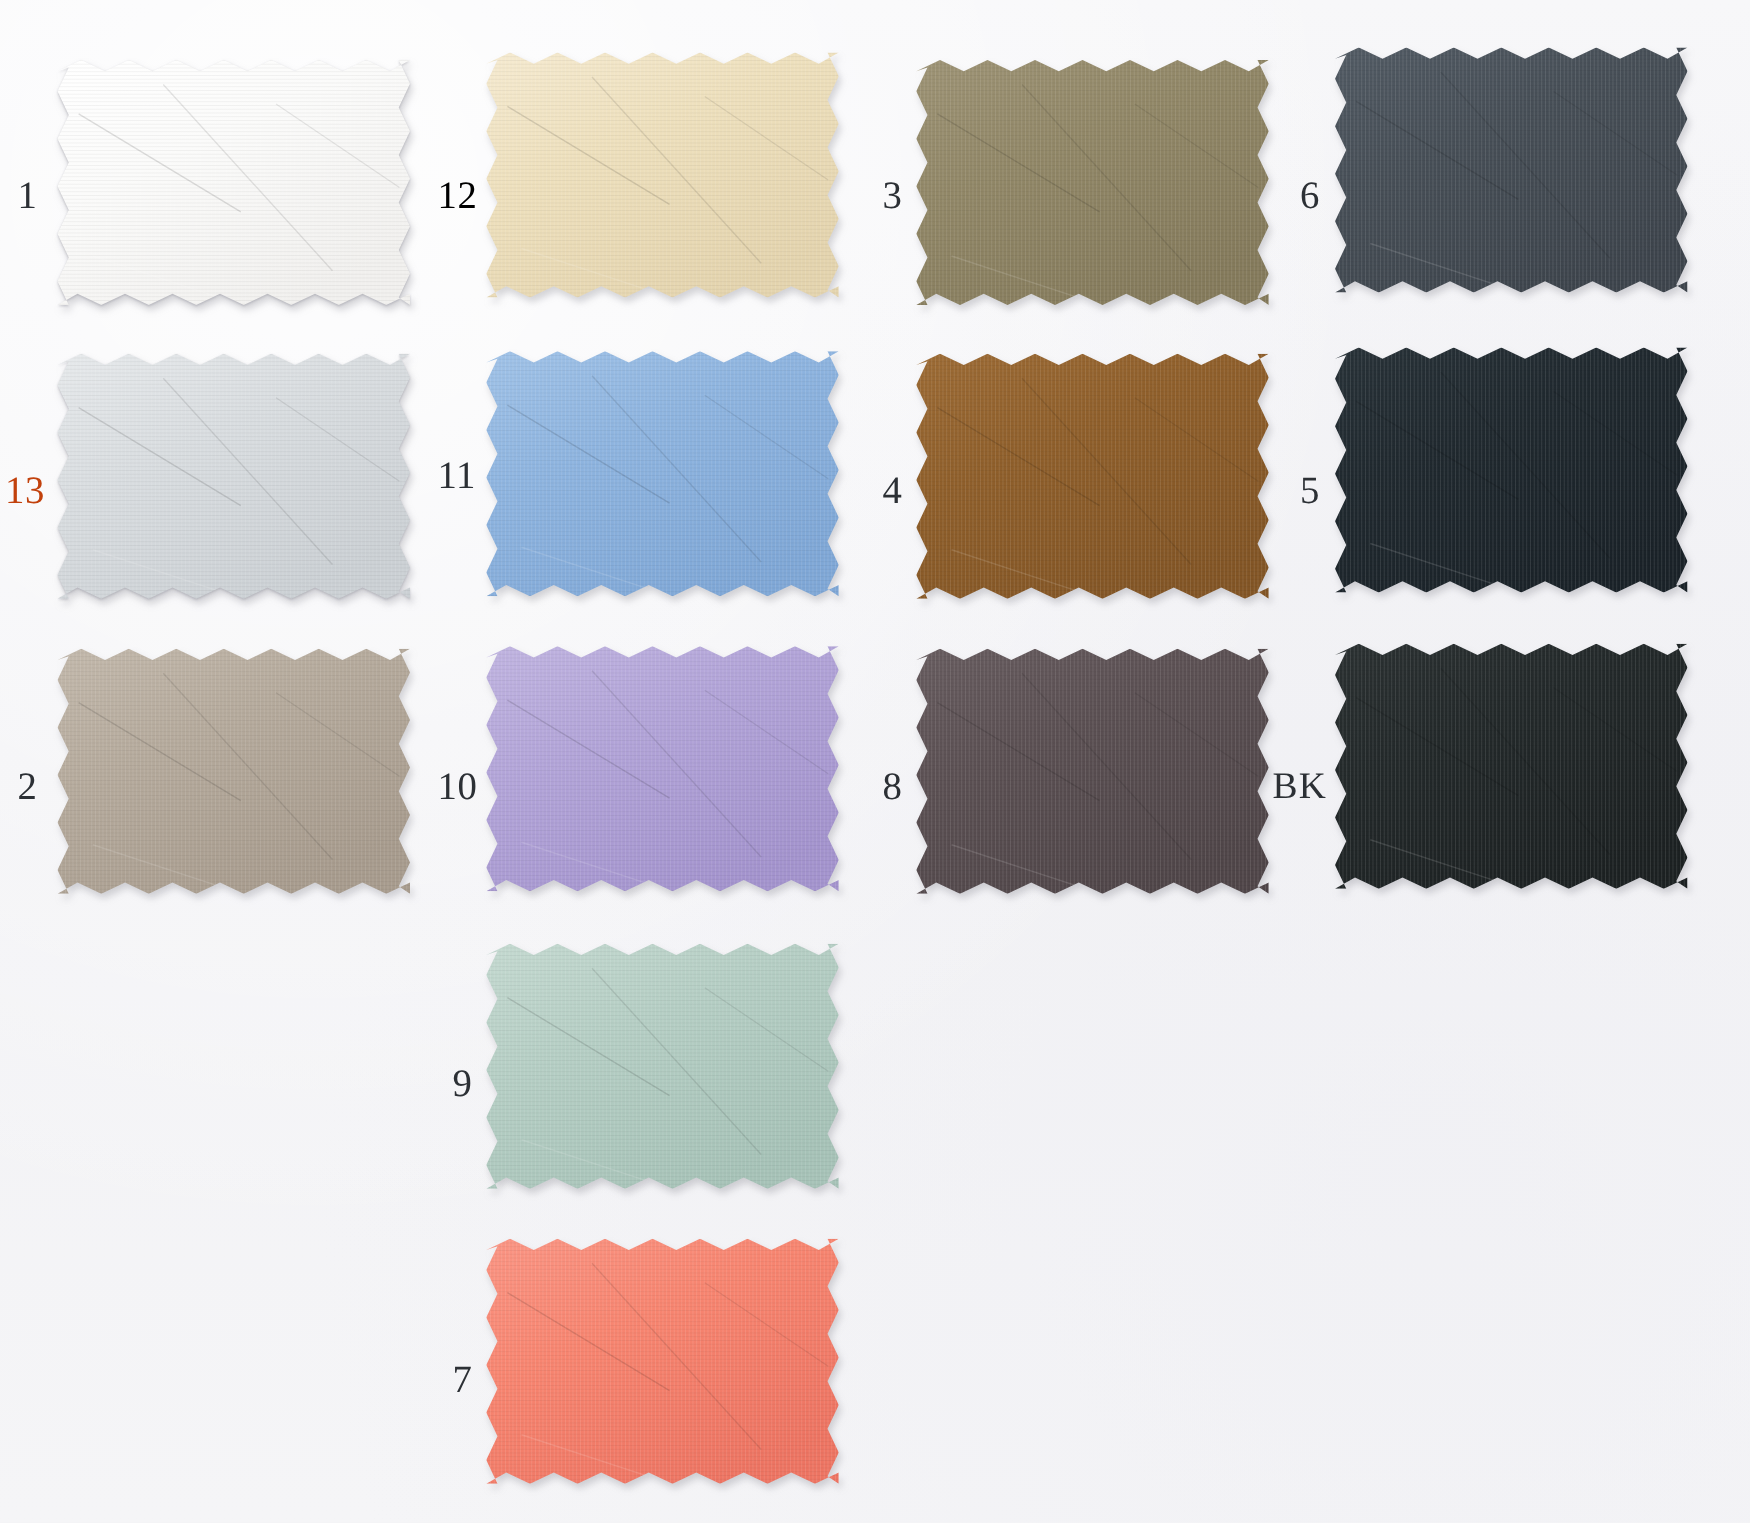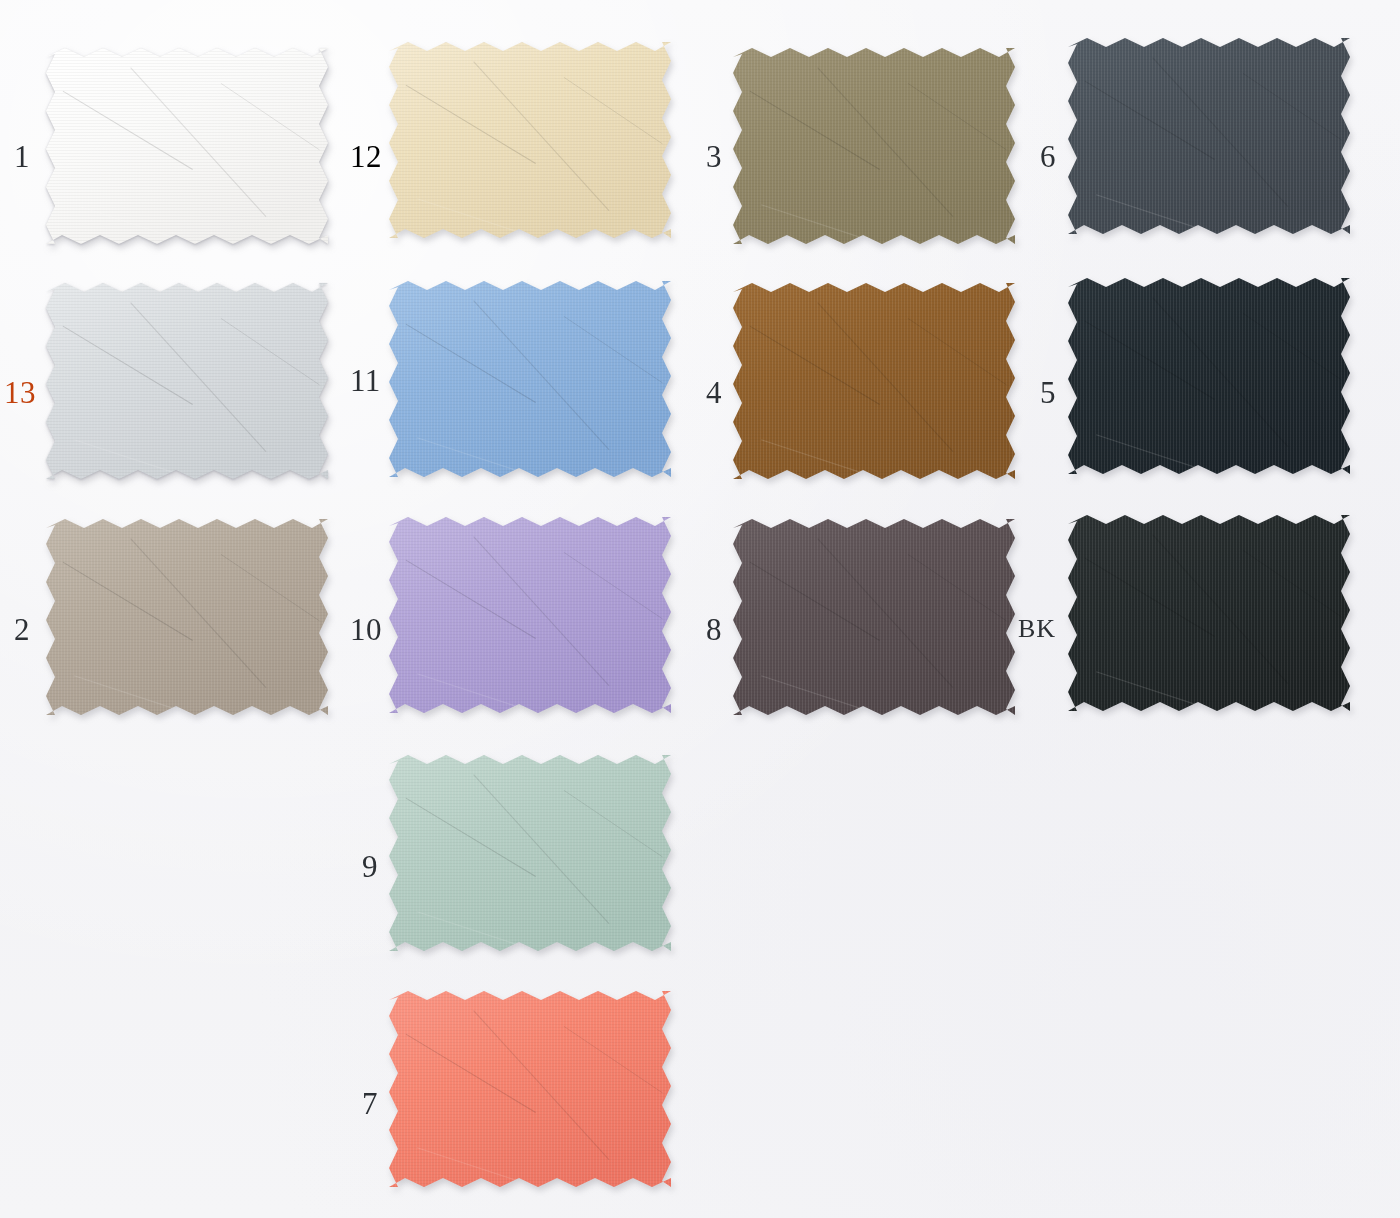--- a/index.html
+++ b/index.html
@@ -41,21 +41,21 @@
     font-size: 31px;
     line-height: 1;
     color: #2c3035;
     letter-spacing: 0.5px;
     white-space: nowrap;
     text-align: right;
     transform: translateY(-50%);
     z-index: 3;
   }
   .swatch-label.bk {
-    font-size: 26px;
+    font-size: 30px;
     letter-spacing: 1px;
   }
   .swatch-fabric {
     position: absolute;
     left: 0;
     top: 0;
     z-index: 2;
     filter: drop-shadow(2px 4px 3px rgba(120,120,130,0.30));
   }
   .swatch-fabric svg {

